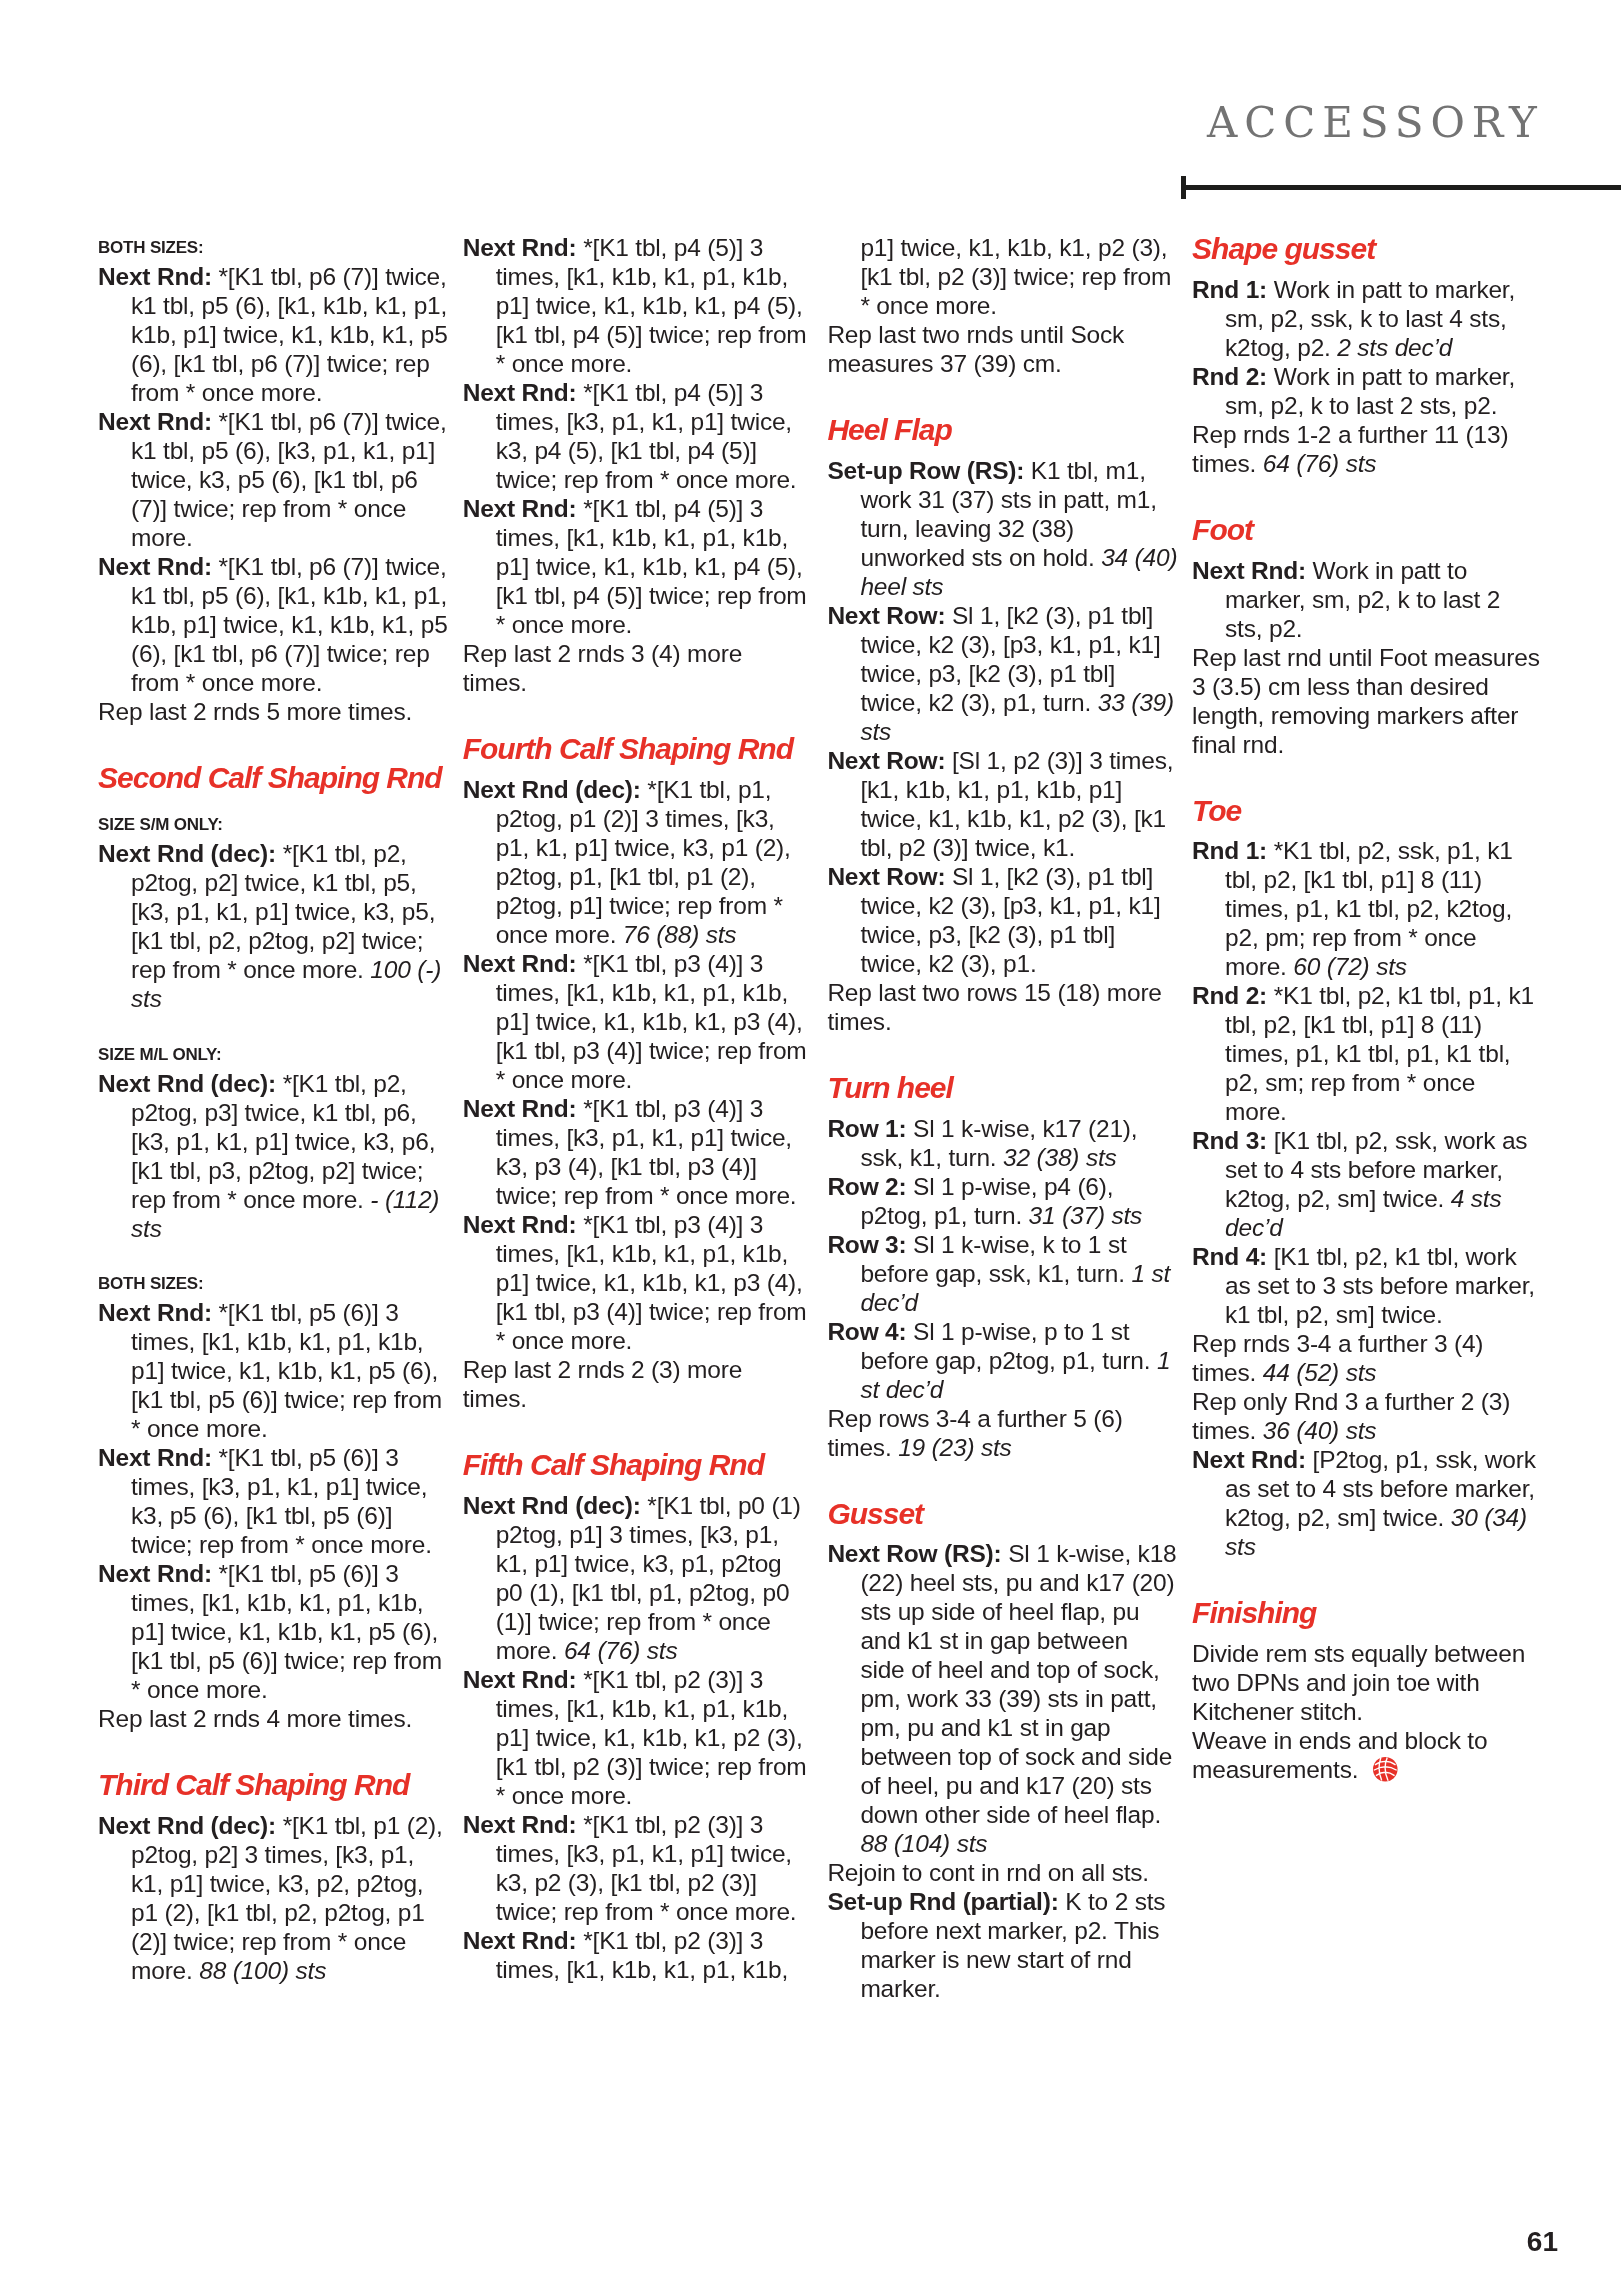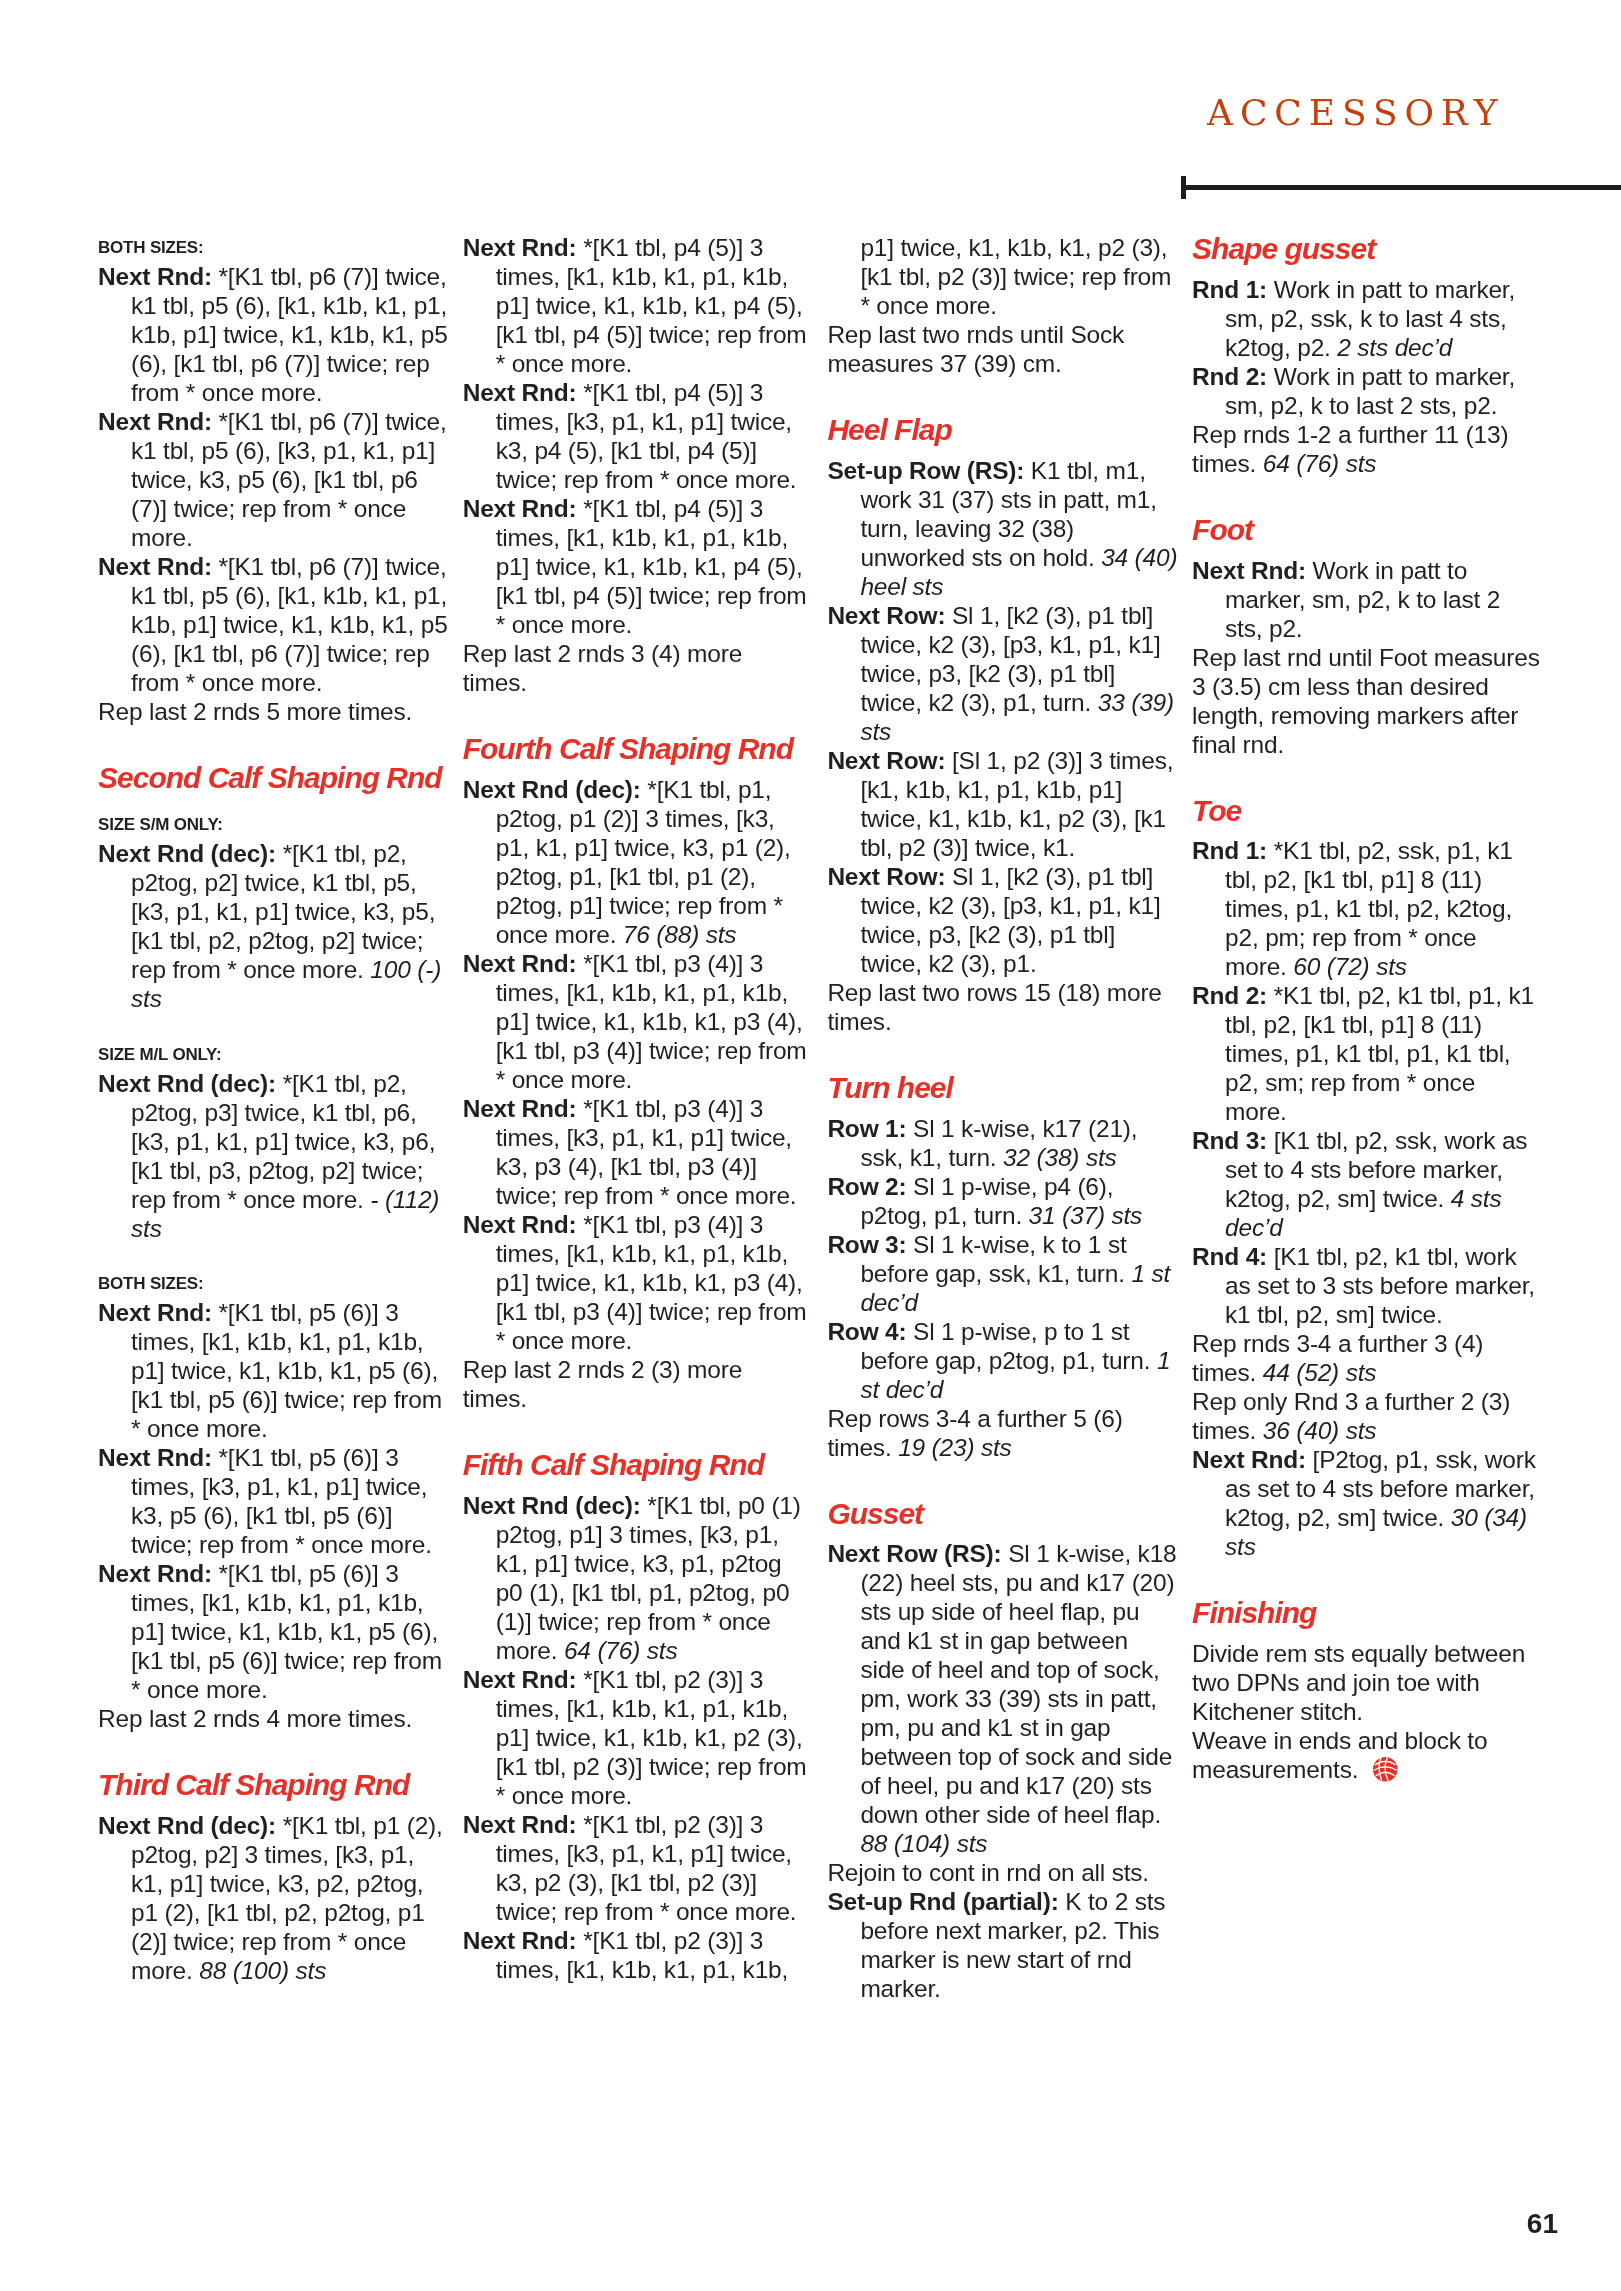--- a/index.html
+++ b/index.html
@@ -10,23 +10,23 @@
   body{
     width:1621px;height:2292px;
     background:#ffffff;
     font-family:"Liberation Sans",sans-serif;
     color:var(--ink);
     position:relative;
     overflow:hidden;
   }
   
   .header-title{
-    position:absolute;left:1207px;top:92px;
+    position:absolute;left:1207px;top:98px;
     font-family:"DejaVu Serif","Liberation Serif",serif;
-    font-size:36px;letter-spacing:6.9px;color:#c2410c;
+    font-size:42px;letter-spacing:6.9px;color:#737373;
     white-space:nowrap;
   }
   .header-rule{
     position:absolute;left:1181px;top:185px;width:440px;height:4.9px;
     background:#1d1d1b;
   }
   .header-rule::before{
     content:"";position:absolute;left:0;top:-8.8px;width:4.9px;height:22.5px;
     background:#1d1d1b;
   }
@@ -53,21 +53,21 @@
     font-size:17px;line-height:29px;
     font-weight:bold;
     margin:26.5px 0 0 0;
   }
   .heading + .subhead{margin-top:16px;}
   .column > :first-child{margin-top:0;}
   
   .yarn-icon{display:inline-block;vertical-align:-3.9px;margin-left:6.9px;}
   
   .page-number{
-    position:absolute;right:63px;bottom:52px;
+    position:absolute;right:63px;bottom:34px;
     font-weight:bold;font-size:28px;color:var(--ink);
   }
   .svg-defs{position:absolute;width:0;height:0;overflow:hidden;}
 </style>
 </head>
 <body>
 
 <div class="svg-defs" aria-hidden="true">
   
 </div>

